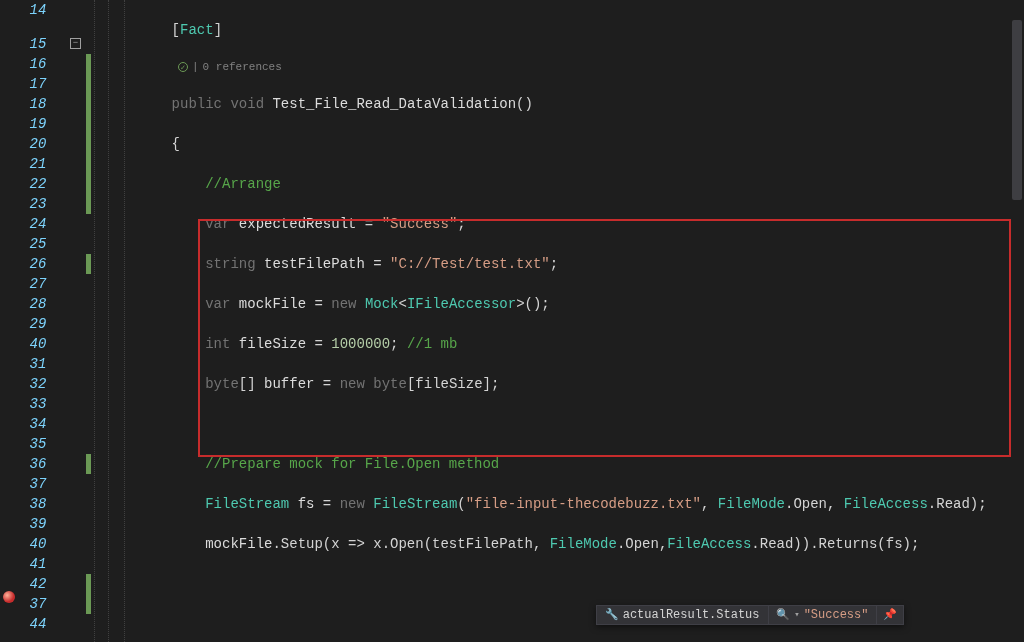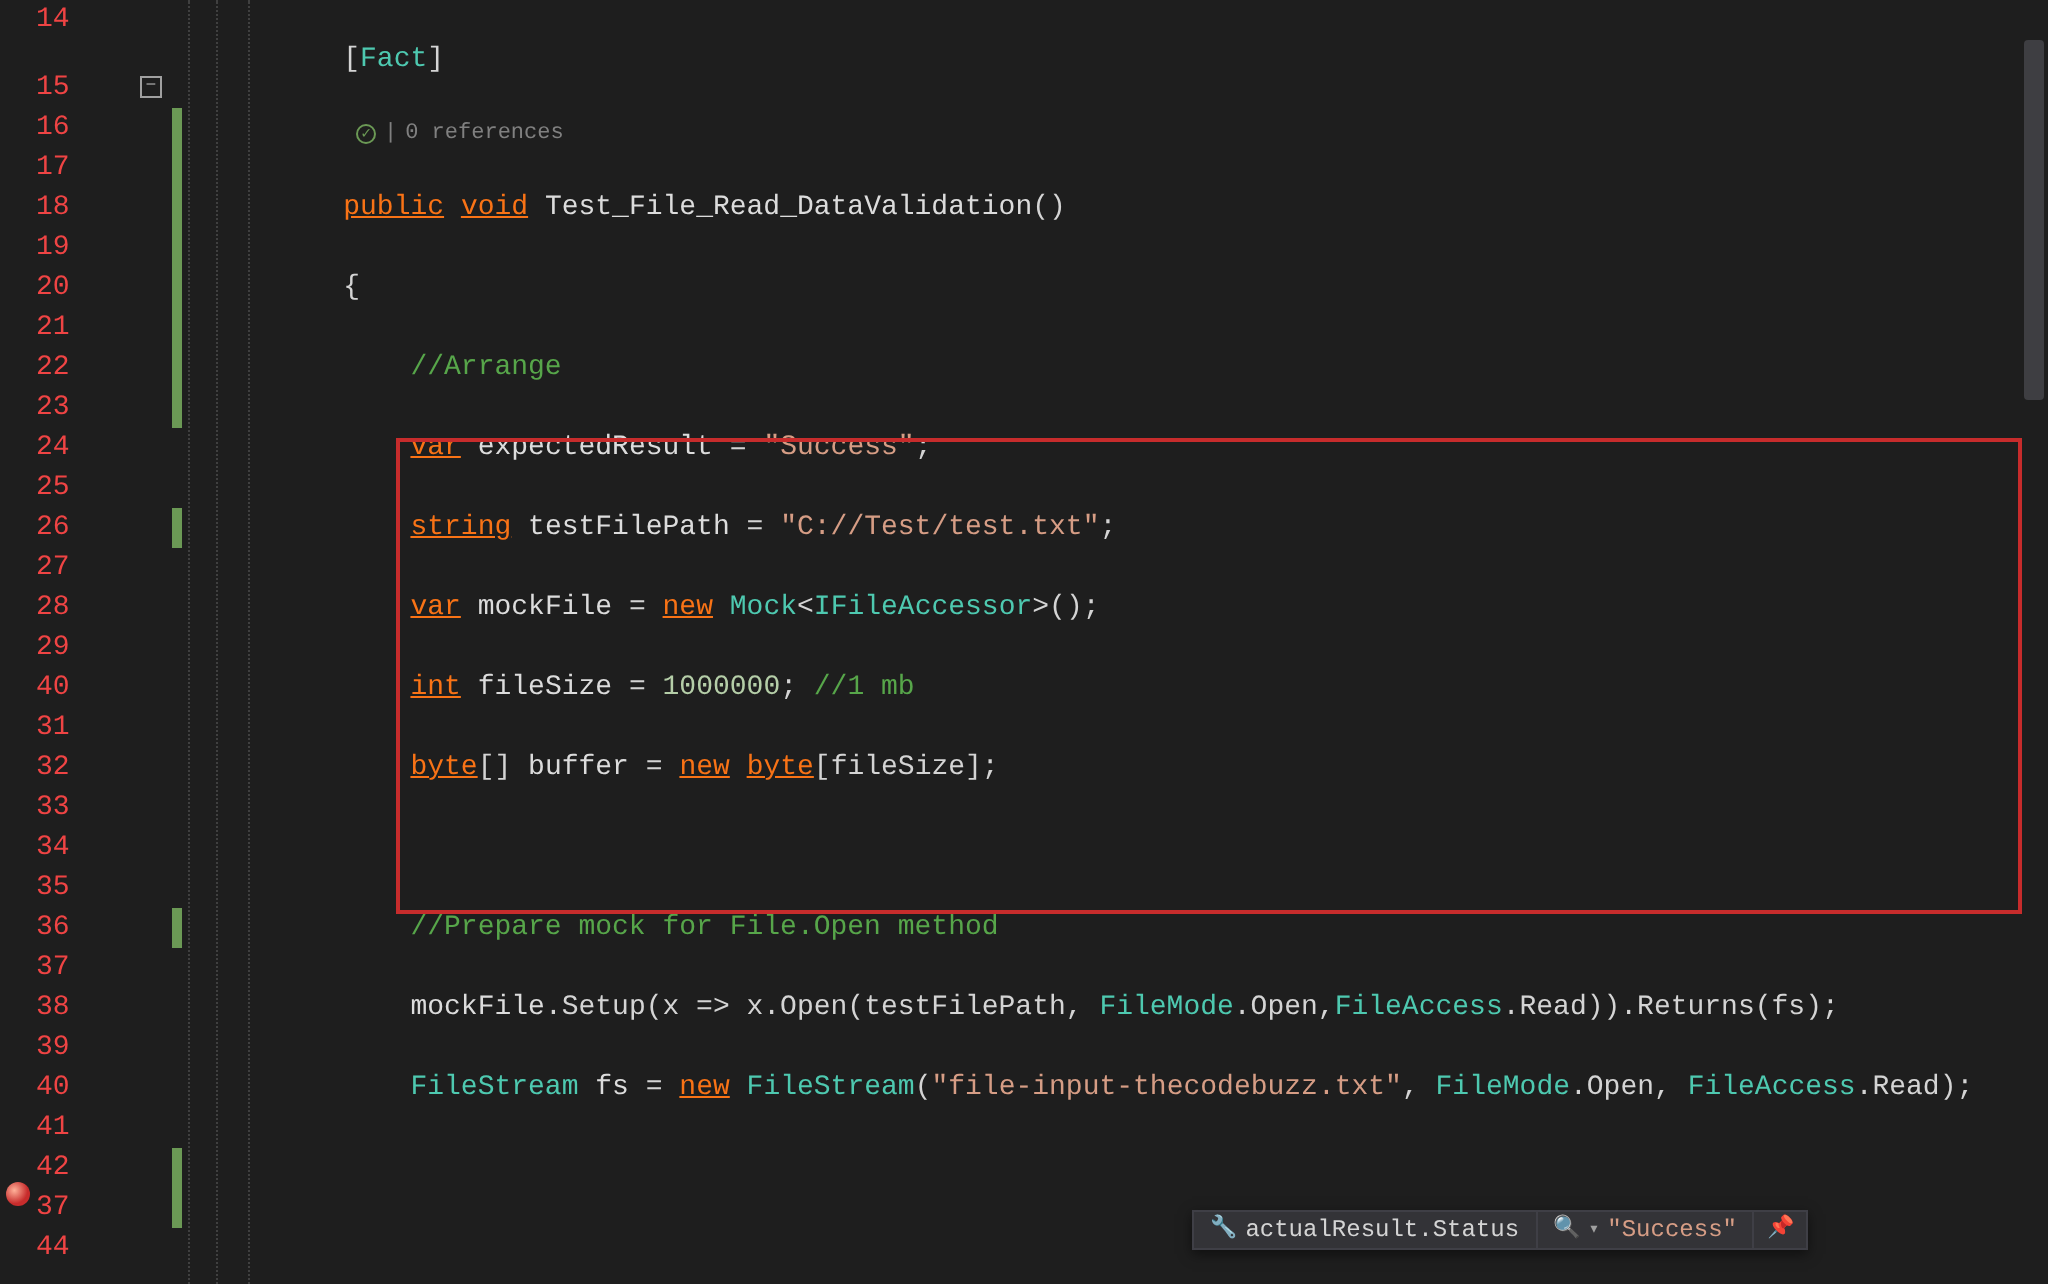--- a/index.html
+++ b/index.html
@@ -14,24 +14,25 @@
     height: 642px;
   }
   .editor {
     display: flex;
     height: 100%;
   }
   .gutter {
     background: #1e1e1e;
     width: 50px;
     flex-shrink: 0;
-    text-align: left;
+    text-align: center;
     padding-right: 10px;
-    color: #ef4444;
+    color: #7dd3fc;
     user-select: none;
+    font-style: italic;
   }
   .gutter .ln { height: 20px; }
   .glyph-margin {
     width: 18px;
     flex-shrink: 0;
     background: #1e1e1e;
     position: relative;
   }
   .fold-margin {
     width: 18px;
@@ -94,21 +95,21 @@
     display: inline-block;
     width: 10px; height: 10px;
     border-radius: 50%;
     border: 1px solid #6b9955;
     color: #6b9955;
     font-size: 8px;
     line-height: 9px;
     text-align: center;
   }
   
-  .k  { color: #f97316; text-decoration: underline; }        
+  .k  { color: #737373; }        
   .t  { color: #4ec9b0; }        
   .s  { color: #d69d85; }        
   .c  { color: #57a64a; }        
   .n  { color: #b5cea8; }        
   .id { color: #dcdcdc; }        
   .attr { color: #4ec9b0; }
 
   .red-box {
     position: absolute;
     border: 2px solid #c72c2c;
@@ -229,22 +230,22 @@
 <div class="row">    <span class="k">public</span> <span class="k">void</span> <span class="id">Test_File_Read_DataValidation</span>()</div>
 <div class="row">    <span>{</span></div>
 <div class="row">        <span class="c">//Arrange</span></div>
 <div class="row">        <span class="k">var</span> <span class="id">expectedResult</span> = <span class="s">"Success"</span>;</div>
 <div class="row">        <span class="k">string</span> <span class="id">testFilePath</span> = <span class="s">"C://Test/test.txt"</span>;</div>
 <div class="row">        <span class="k">var</span> <span class="id">mockFile</span> = <span class="k">new</span> <span class="t">Mock</span>&lt;<span class="t">IFileAccessor</span>&gt;();</div>
 <div class="row">        <span class="k">int</span> <span class="id">fileSize</span> = <span class="n">1000000</span>; <span class="c">//1 mb</span></div>
 <div class="row">        <span class="k">byte</span>[] <span class="id">buffer</span> = <span class="k">new</span> <span class="k">byte</span>[fileSize];</div>
 <div class="row"></div>
 <div class="row">        <span class="c">//Prepare mock for File.Open method</span></div>
+<div class="row">        <span class="t">FileStream</span> <span class="id">fs</span> = <span class="k">new</span> <span class="t">FileStream</span>(<span class="s">"file-input-thecodebuzz.txt"</span>, <span class="t">FileMode</span>.Open, <span class="t">FileAccess</span>.Read);</div>
 <div class="row">        <span class="id">mockFile</span>.Setup(x =&gt; x.Open(testFilePath, <span class="t">FileMode</span>.Open,<span class="t">FileAccess</span>.Read)).Returns(fs);</div>
-<div class="row">        <span class="t">FileStream</span> <span class="id">fs</span> = <span class="k">new</span> <span class="t">FileStream</span>(<span class="s">"file-input-thecodebuzz.txt"</span>, <span class="t">FileMode</span>.Open, <span class="t">FileAccess</span>.Read);</div>
 <div class="row"></div>
 
 
 
 
 
 
 
 
 

